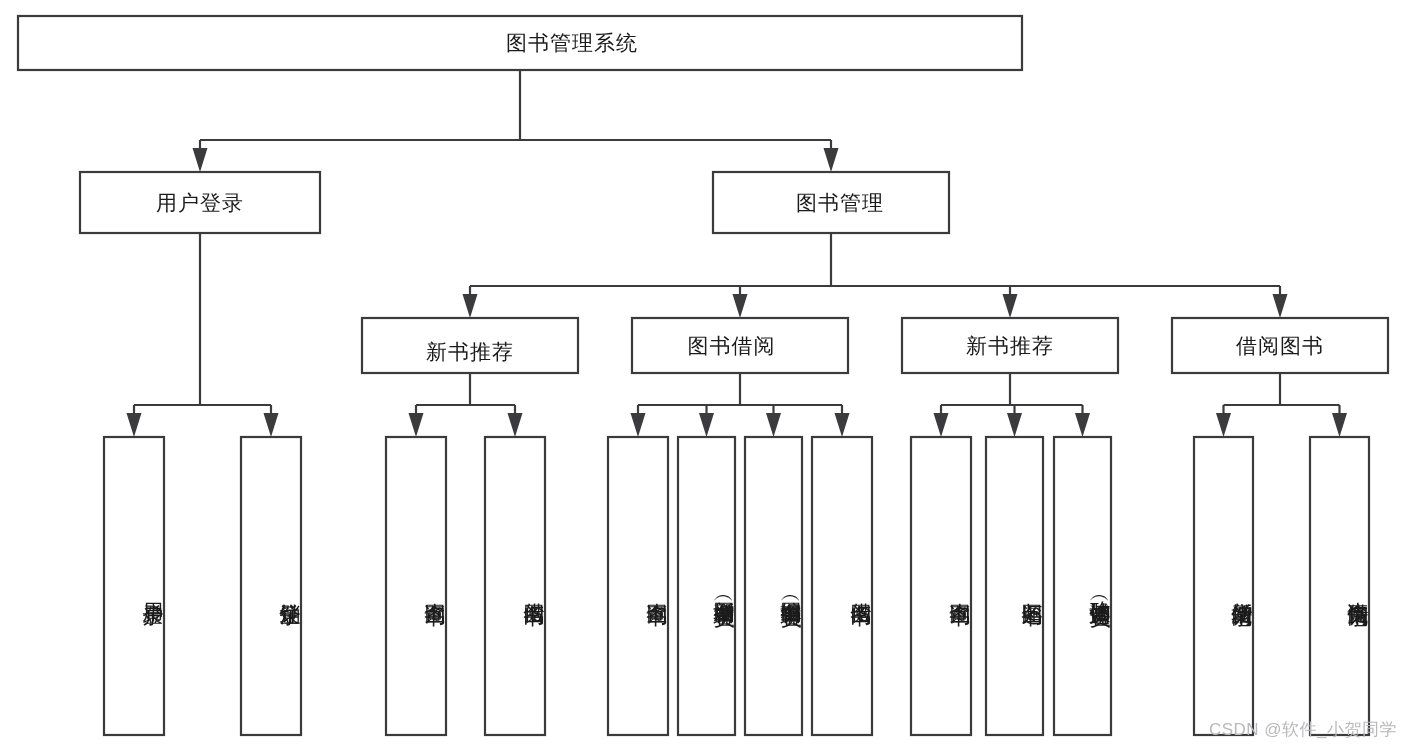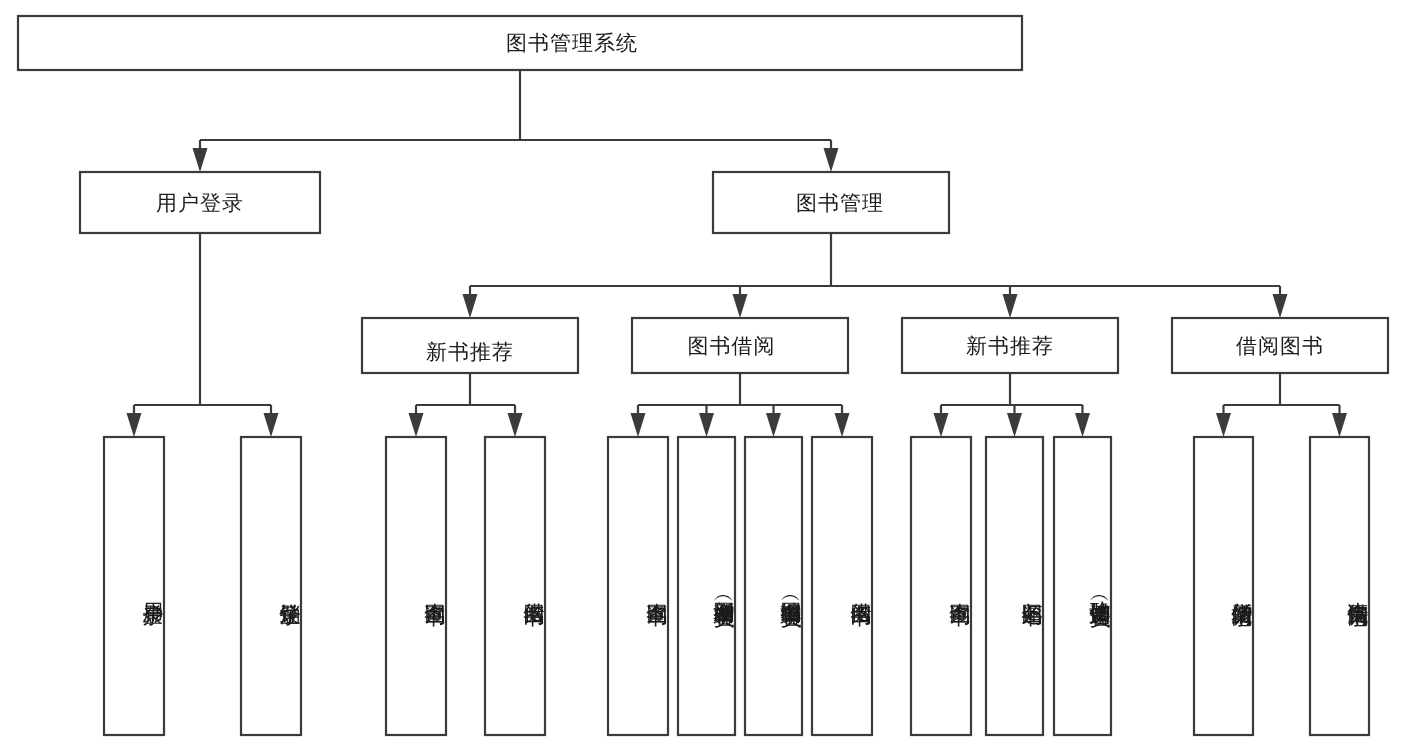--- a/index.html
+++ b/index.html
@@ -179,13 +179,14 @@
       <div class="vlabel-wrap" style="left: 608px; top: 445px; width: 60px; height: 286px;">查询图书</div>
       <div class="vlabel-wrap" style="left: 678px; top: 445px; width: 57px; height: 286px;">新增图书（管理员）</div>
       <div class="vlabel-wrap" style="left: 745px; top: 445px; width: 57px; height: 286px;">编辑图书（管理员）</div>
       <div class="vlabel-wrap" style="left: 812px; top: 445px; width: 60px; height: 286px;">借阅图书</div>
       <div class="vlabel-wrap" style="left: 911px; top: 445px; width: 60px; height: 286px;">查询图书</div>
       <div class="vlabel-wrap" style="left: 986px; top: 445px; width: 57px; height: 286px;">归还图书</div>
       <div class="vlabel-wrap" style="left: 1054px; top: 445px; width: 57px; height: 286px;">确认归还（管理员）</div>
       <div class="vlabel-wrap" style="left: 1194px; top: 445px; width: 59px; height: 286px;">新增借阅记录</div>
       <div class="vlabel-wrap" style="left: 1310px; top: 445px; width: 59px; height: 286px;">查询借阅记录</div>
     </div>
+  <div id="watermark">CSDN @软件_小贺同学</div>
 </div>
 
 </body></html>

